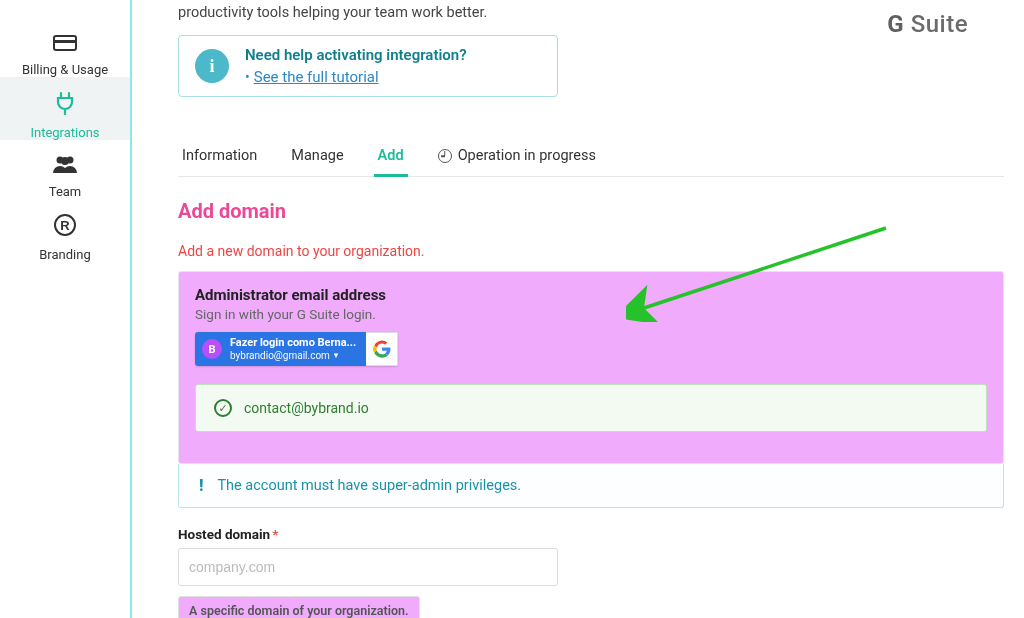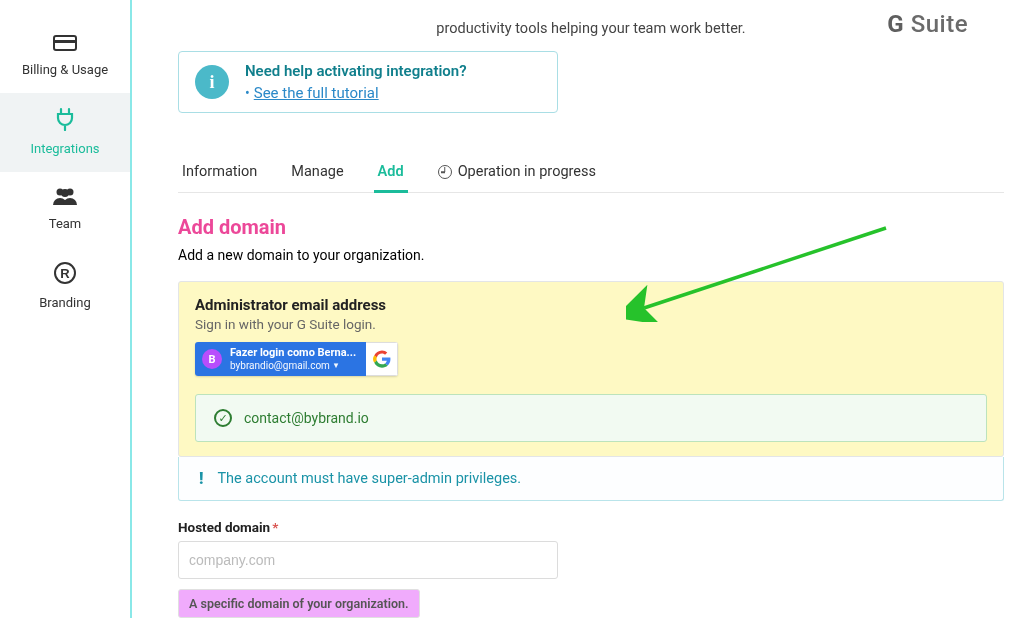--- a/index.html
+++ b/index.html
@@ -1,33 +1,33 @@
 <!DOCTYPE html>
 <html><head>
 <meta charset="utf-8">
 <style>
   * { box-sizing: border-box; margin: 0; padding: 0; }
   body { font-family: -apple-system, BlinkMacSystemFont, "Segoe UI", Roboto, Arial, sans-serif; font-size: 14px; color: #333; background: #fff; }
   .app { display: flex; width: 1024px; height: 618px; position: relative; overflow: hidden; }
 
   
   .sidebar { width: 130px; background: #fff; display: flex; flex-direction: column; align-items: stretch; padding-top: 18px; }
-  .sidebar-item { display: flex; flex-direction: column; align-items: center; justify-content: center; padding: 14px 4px 16px; cursor: pointer; color: #333; }
+  .sidebar-item { display: flex; flex-direction: column; align-items: center; justify-content: center; padding: 14px 4px 0; cursor: pointer; color: #333; }
   .sidebar-item.active { background: #f0f3f4; color: #1bbc9b; }
   .sidebar-item.active .sb-label { color: #1bbc9b; }
   .sb-icon { font-size: 22px; line-height: 1; margin-bottom: 6px; }
   .sidebar-item.active .sb-icon { color: #1bbc9b; }
   .sb-label { font-size: 13px; }
 
   
   .vdivider { width: 2px; background: #8ae8e8; }
 
   
   .main { flex: 1; padding: 0 20px 0 46px; position: relative; overflow: hidden; }
-  .top-desc { font-size: 14.5px; color: #444; margin-top: 20px; text-align: center; }
+  .top-desc { font-size: 14.5px; color: #444; margin-top: 4px; }
   .brand-right { position: absolute; top: 10px; right: 56px; font-size: 24px; color: #6b6b6b; font-weight: 500; letter-spacing: 0.5px; }
   .brand-right .g { font-weight: 700; color: #5f5f5f; }
 
   
   .help-box { display: flex; align-items: center; border: 1px solid #a9dee5; border-radius: 4px; padding: 10px 16px; margin-top: 14px; max-width: 380px; background: #fff; }
   .help-icon { width: 34px; height: 34px; border-radius: 50%; background: #4bb9c9; color: #fff; display: flex; align-items: center; justify-content: center; font-family: Georgia, serif; font-weight: 700; font-size: 18px; margin-right: 16px; flex-shrink: 0; }
   .help-title { color: #107f8c; font-weight: 600; font-size: 15px; }
   .help-link { display: inline-block; margin-top: 4px; color: #2b89c8; font-size: 15px; }
   .help-bullet { color: #2b89c8; margin-right: 4px; }
 
@@ -36,24 +36,24 @@
   .tab { padding: 10px 2px 12px; font-size: 14.5px; color: #333; cursor: pointer; position: relative; }
   .tab.active { color: #1bbc9b; font-weight: 600; }
   .tab.active::after { content: ""; position: absolute; left: -2px; right: -2px; bottom: -1px; height: 3px; background: #1bbc9b; }
   .tab-status { display: flex; align-items: center; gap: 6px; color: #333; }
   .clock-icon { width: 14px; height: 14px; border: 1.8px solid #555; border-radius: 50%; position: relative; display: inline-block; }
   .clock-icon::before { content: ""; position: absolute; left: 50%; top: 50%; width: 1.5px; height: 5px; background: #555; transform-origin: top; transform: translate(-50%,-100%) rotate(0deg); }
   .clock-icon::after { content: ""; position: absolute; left: 50%; top: 50%; width: 1.5px; height: 4px; background: #555; transform-origin: top; transform: translate(-50%,0) rotate(90deg); }
 
   
   .section-title { font-size: 20px; font-weight: 700; margin-top: 22px; color: #ec4899; }
-  .section-sub { font-size: 14px; color: #000000; margin-top: 8px; }
-
-  
-  .panel { background: #fef9c3; border: 1px solid #e3e5e7; border-radius: 3px; margin-top: 18px; padding: 14px 16px 0; position: relative; }
+  .section-sub { font-size: 14px; color: #ef4444; margin-top: 20px; }
+
+  
+  .panel { background: #f0abfc; border: 1px solid #e3e5e7; border-radius: 3px; margin-top: 12px; padding: 14px 16px 17px; position: relative; }
   .panel-title { font-size: 15px; font-weight: 700; color: #222; }
   .panel-sub { font-size: 13.5px; color: #666; margin-top: 2px; }
 
   
   .gsi { display: inline-flex; align-items: stretch; margin-top: 10px; border-radius: 3px; overflow: hidden; box-shadow: 0 1px 2px rgba(0,0,0,0.15); }
   .gsi-left { background: #2b74e3; color: #fff; display: flex; align-items: center; padding: 5px 10px 5px 7px; gap: 8px; }
   .gsi-avatar { width: 20px; height: 20px; border-radius: 50%; background: #b84efc; color: #fff; display: flex; align-items: center; justify-content: center; font-size: 11px; font-weight: 700; }
   .gsi-text { display: flex; flex-direction: column; line-height: 1.15; }
   .gsi-line1 { font-size: 11px; font-weight: 700; white-space: nowrap; }
   .gsi-line2 { font-size: 10px; opacity: 0.95; display: flex; align-items: center; gap: 4px; }

